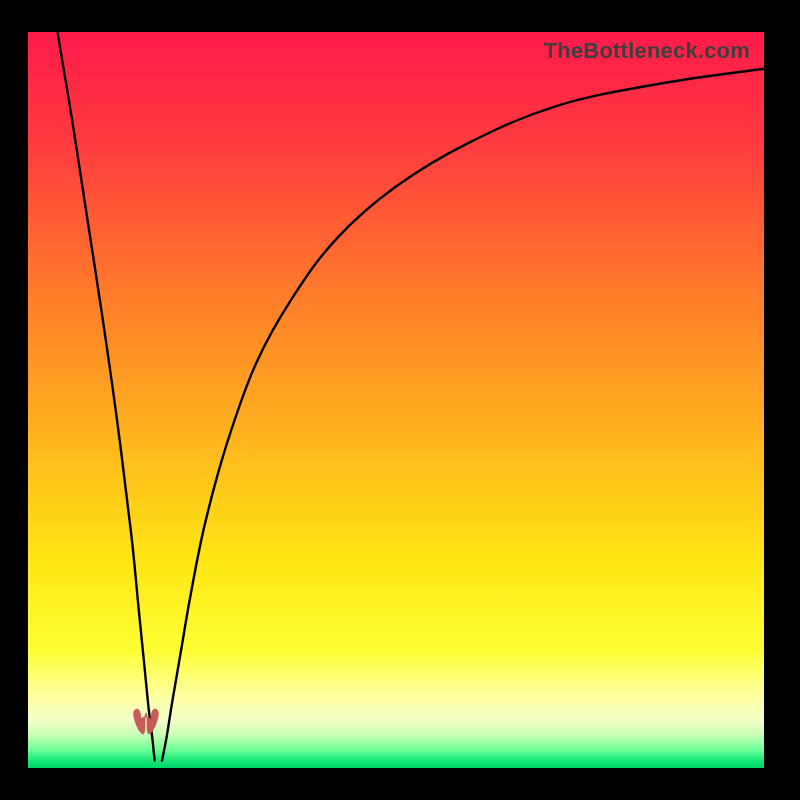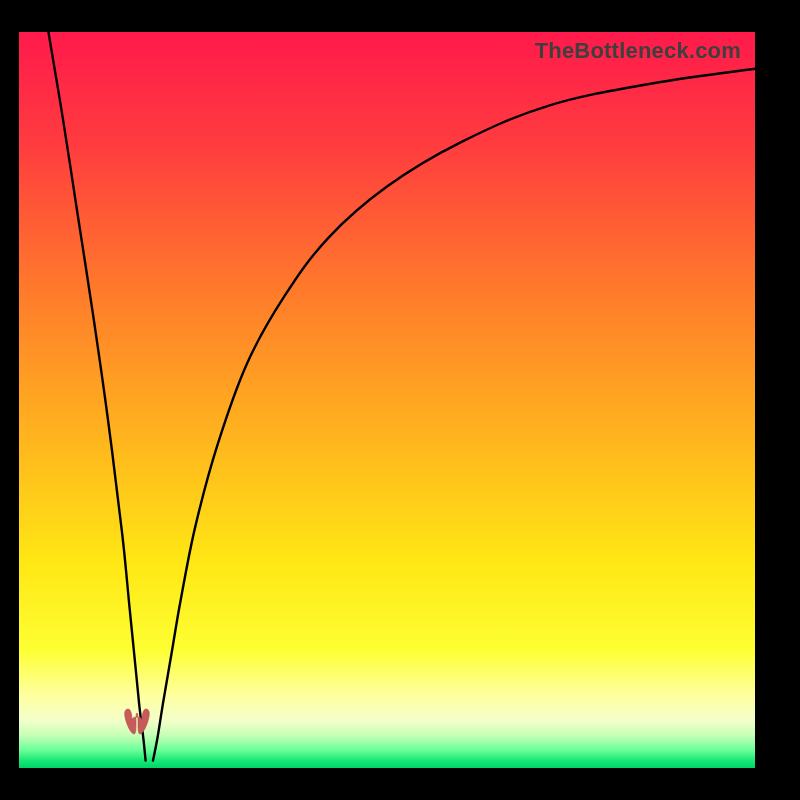--- a/index.html
+++ b/index.html
@@ -12,21 +12,21 @@
     font-family: Arial, Helvetica, sans-serif;
   }
   .frame {
     position: absolute;
     width: 800px;
     height: 800px;
     background: #000;
   }
   .plot {
     position: absolute;
-    left: 19px;
+    left: 28px;
     top: 32px;
     width: 736px;
     height: 736px;
     overflow: hidden;
   }
   .gradient {
     position: absolute;
     left: 0;
     top: 0;
     width: 100%;

